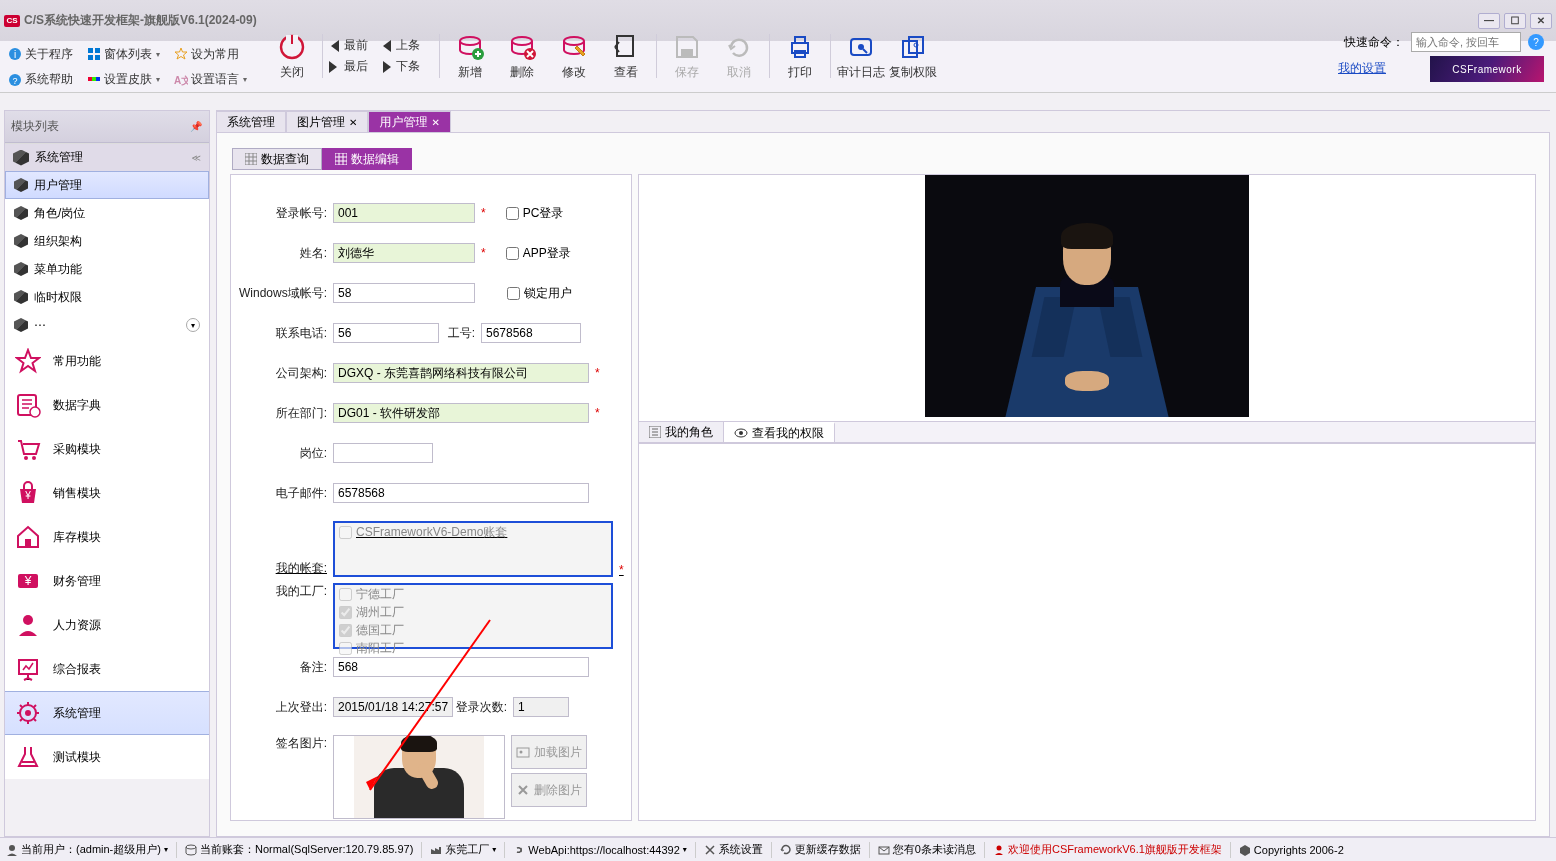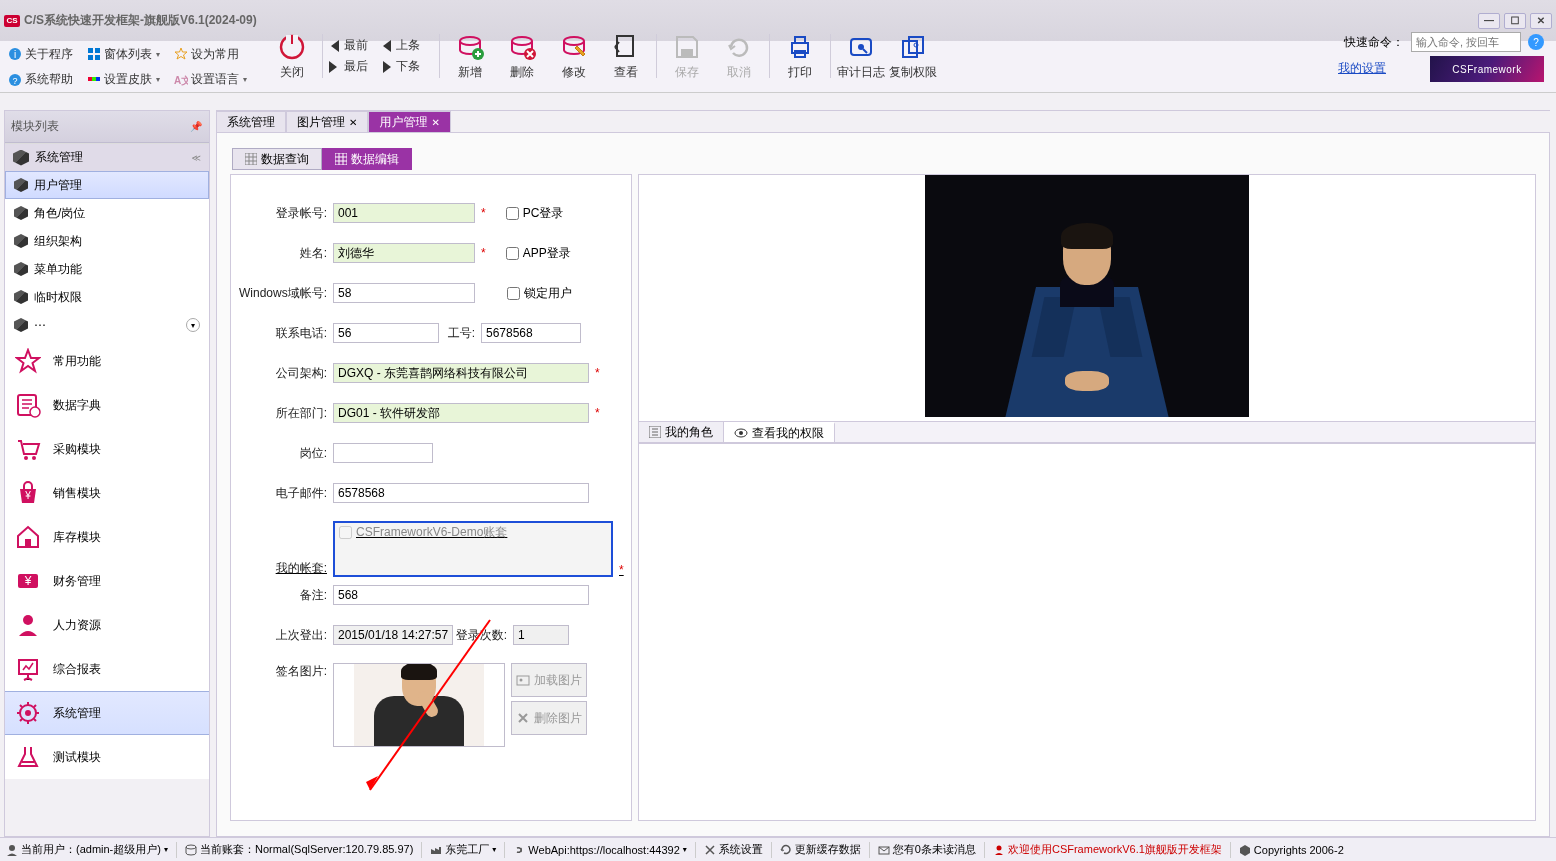--- a/index.html
+++ b/index.html
@@ -546,20 +546,41 @@
         <div class="frow" style="align-items:flex-end;text-decoration:underline;">
             <span class="flabel">我的帐套:</span>
           <div class="listbox" style="height:56px;">
             <div class="li">
                 <input type="checkbox" disabled="" style="">
                 <span>CSFrameworkV6-Demo账套</span>
               </div>
           </div>
             <span class="req">*</span>
         </div>
+        <div class="frow" style="align-items:flex-start;margin-top:6px;">
+            <span class="flabel">我的工厂:</span>
+          <div class="listbox" style="height:66px;">
+            <div class="li">
+                <input type="checkbox" disabled="" style="">
+                <span>宁德工厂</span>
+              </div>
+            <div class="li">
+                <input type="checkbox" checked="" disabled="" style="">
+                <span>湖州工厂</span>
+              </div>
+            <div class="li">
+                <input type="checkbox" checked="" disabled="" style="">
+                <span>德国工厂</span>
+              </div>
+            <div class="li">
+                <input type="checkbox" disabled="" style="">
+                <span>南阳工厂</span>
+              </div>
+          </div>
+        </div>
         <div class="frow" style="margin-top:6px;">
             <span class="flabel">备注:</span>
             <input class="finput" style="width: 256px;" value="568">
           </div>
         <div class="frow">
             <span class="flabel">上次登出:</span>
             <input class="finput" style="width: 120px; background: rgb(240, 240, 240);" readonly="" value="2015/01/18 14:27:57">
           <span class="flabel" style="width:60px;">登录次数:</span>
             <input class="finput" style="width: 56px; background: rgb(240, 240, 240);" readonly="" value="1">
         </div>

